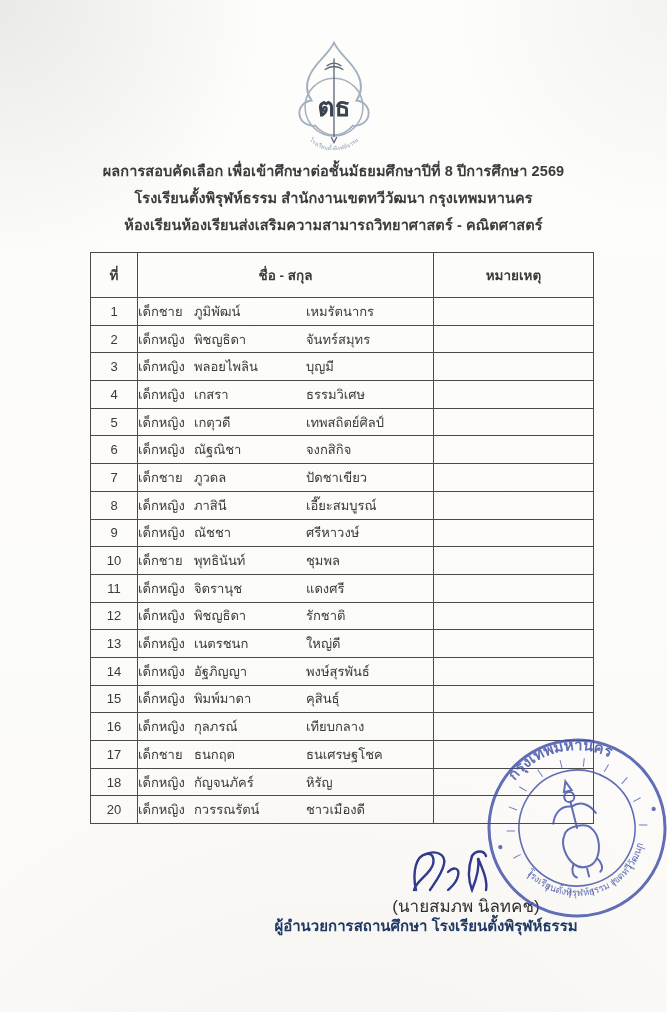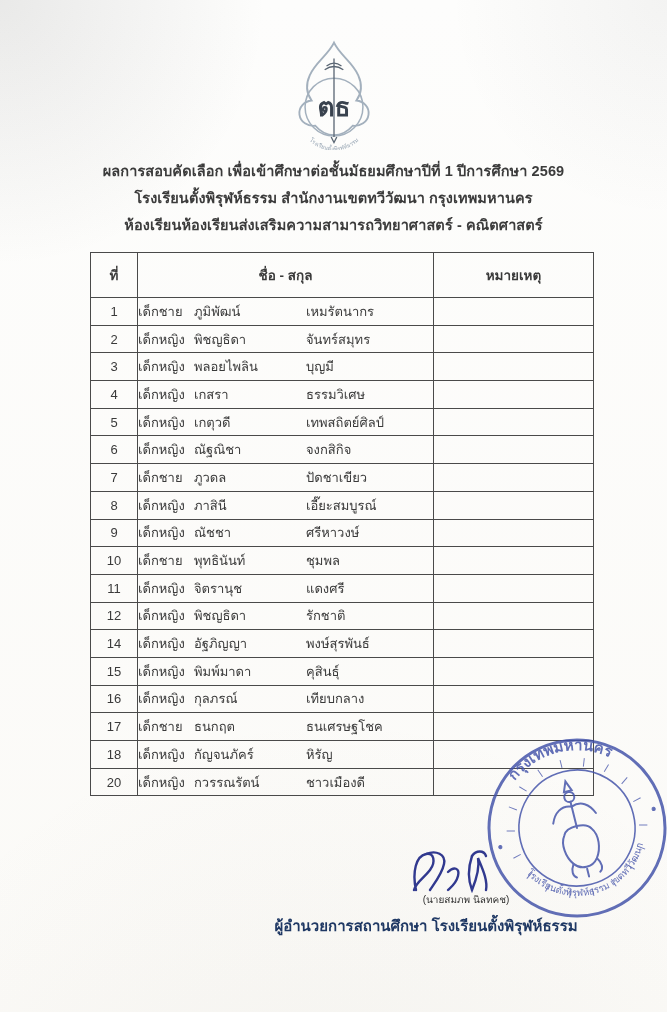--- a/index.html
+++ b/index.html
@@ -30,21 +30,21 @@
   }
   table.results th{font-weight:bold;font-size:13.5px;height:44px;text-align:center;}
   table.results td{height:26.7px;}
   col.c1{width:47px;}col.c2{width:296px;}col.c3{width:160px;}
   td.c-no{text-align:center;}
   td.c-name{padding-left:6px;}
   td.c-name .prefix{display:inline-block;width:56px;}
   td.c-name .first{display:inline-block;width:112px;}
   .signature{position:absolute;left:402px;top:846px;width:118px;height:52px;}
   .signer-name{position:absolute;left:392px;top:892px;width:148px;text-align:center;
-    font-size:10px;color:#2f2f2f;}
+    font-size:17px;color:#2f2f2f;}
   .signer-title{position:absolute;left:251px;top:914px;width:350px;text-align:center;
     font-size:15px;font-weight:bold;color:#1f3864;}
   .stamp{position:absolute;left:477px;top:728px;width:200px;height:200px;
     transform:rotate(-14deg);opacity:.82;}
 </style>
 </head>
 <body>
 
 <div class="page">
 
@@ -67,21 +67,21 @@
     <text x="60" y="84" text-anchor="middle" font-size="28" font-weight="bold" fill="#39424e" font-family="'Liberation Sans','DejaVu Sans',sans-serif">ตธ</text>
     <defs>
         <path id="emb-arc" d="M30,106 A38,38 0 0 0 90,106"></path>
       </defs>
     <text font-size="6" fill="#93a2b1" font-family="'Liberation Sans','DejaVu Sans',sans-serif">
       <textPath href="#emb-arc" startOffset="50%" text-anchor="middle">โรงเรียนตั้งพิรุฬห์ธรรม</textPath>
     </text>
   </svg>
 
   <div class="titles">
-    <div>ผลการสอบคัดเลือก เพื่อเข้าศึกษาต่อชั้นมัธยมศึกษาปีที่ 1 ปีการศึกษา 2569</div>
+    <div>ผลการสอบคัดเลือก เพื่อเข้าศึกษาต่อชั้นมัธยมศึกษาปีที่ 8 ปีการศึกษา 2569</div>
     <div>โรงเรียนตั้งพิรุฬห์ธรรม  สำนักงานเขตทวีวัฒนา กรุงเทพมหานคร</div>
     <div>ห้องเรียนห้องเรียนส่งเสริมความสามารถวิทยาศาสตร์ - คณิตศาสตร์</div>
   </div>
 
   <table class="results">
     <colgroup>
         <col class="c1">
         <col class="c2">
         <col class="c3">
       </colgroup>
@@ -182,20 +182,27 @@
     </tr>
 
     <tr>
       <td class="c-no">12</td>
       <td class="c-name">
         <span class="prefix">เด็กหญิง</span><span class="first">พิชญธิดา</span><span class="last">รักชาติ</span>
       </td>
       <td class="c-remark"></td>
     </tr>
 
+    <tr>
+      <td class="c-no">13</td>
+      <td class="c-name">
+        <span class="prefix">เด็กหญิง</span><span class="first">เนตรชนก</span><span class="last">ใหญ่ดี</span>
+      </td>
+      <td class="c-remark"></td>
+    </tr>
 
     <tr>
       <td class="c-no">14</td>
       <td class="c-name">
         <span class="prefix">เด็กหญิง</span><span class="first">อัฐภิญญา</span><span class="last">พงษ์สุรพันธ์</span>
       </td>
       <td class="c-remark"></td>
     </tr>
 
     <tr>

